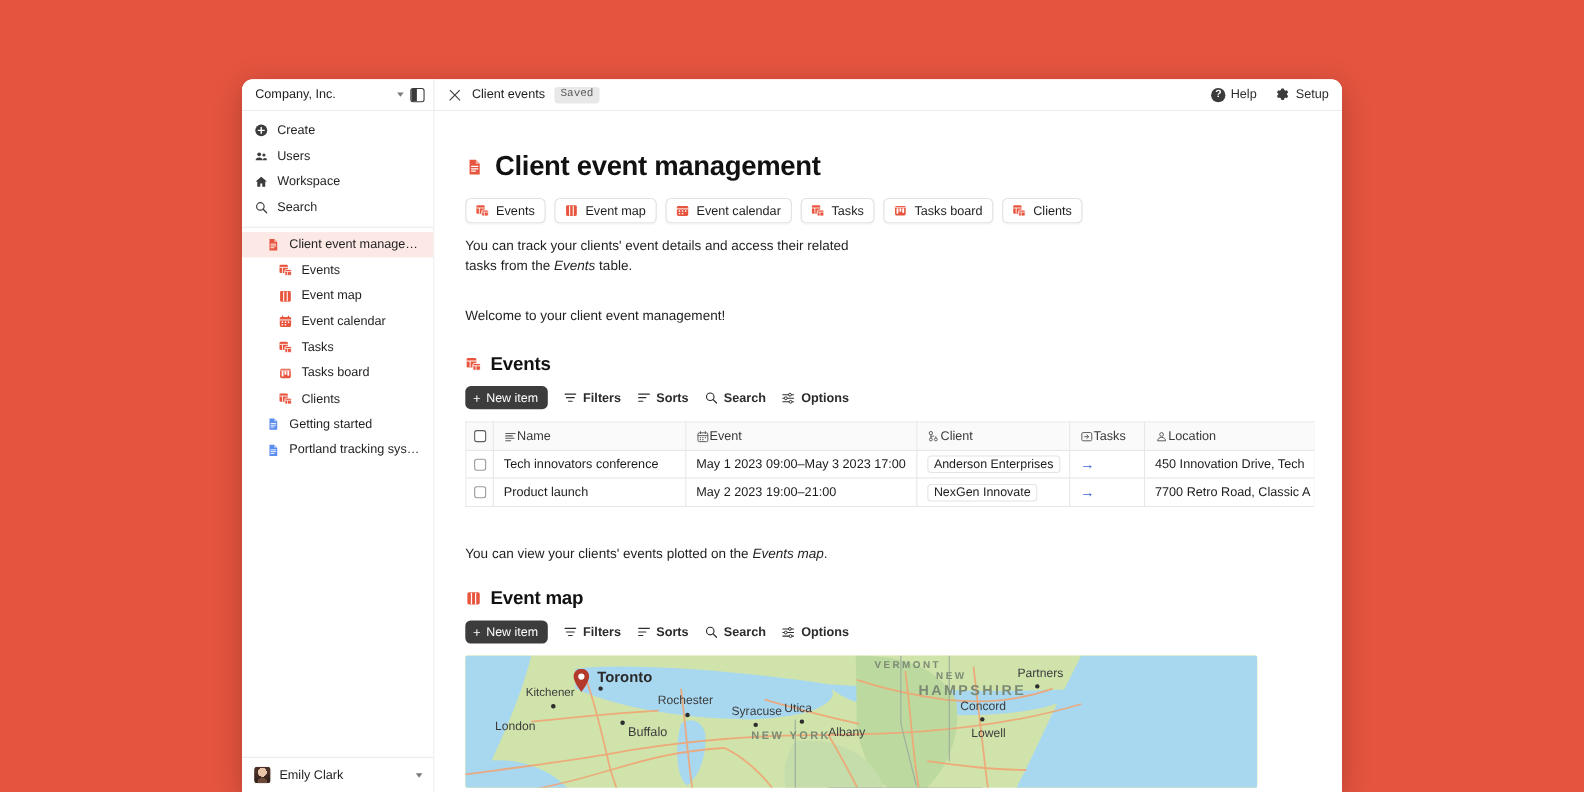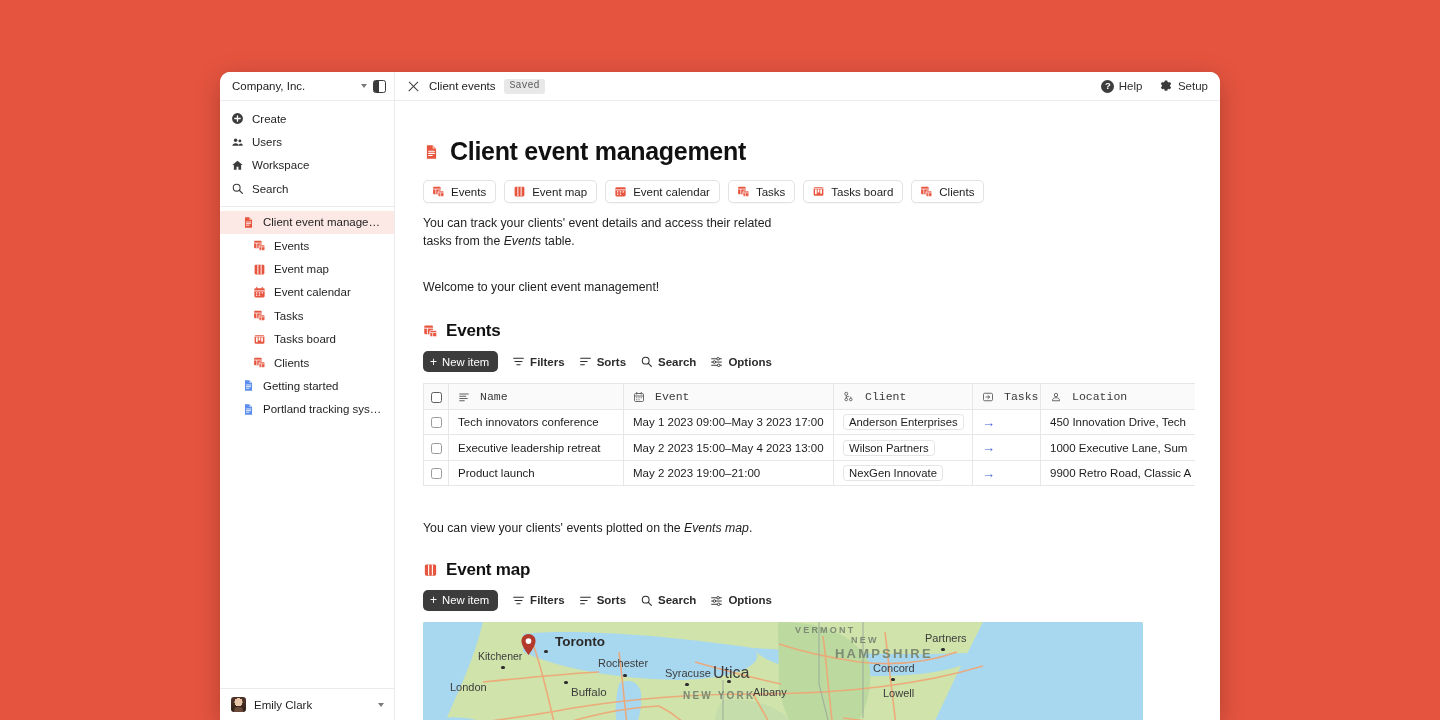--- a/index.html
+++ b/index.html
@@ -248,21 +248,21 @@
   .col-loc { width: 155px; }
   .chk {
     width: 11px; height: 11px;
     border: 1.4px solid #9a9a9a;
     border-radius: 2.5px;
     display: inline-block;
     vertical-align: middle;
     background: #fff;
   }
   thead .chk { border-color: #5e5e5e; }
-  .th-inner { display: flex; align-items: center; gap: 10px; font-family: Liberation Mono, monospace; }
+  .th-inner { display: flex; align-items: center; gap: 0; }
   .th-inner svg { width: 12px; height: 12px; flex: 0 0 12px; display: block; }
   .tag {
     display: inline-block;
     border: 1px solid #e6e4e4;
     border-radius: 3.5px;
     padding: 1px 5px;
     font-size: 11.3px;
     background: #fff;
   }
   .arrow-link { color: #3f63d4; font-size: 13px; line-height: 1; }
@@ -677,33 +677,25 @@
                 <tr>
                   <td class="col-chk"><span class="chk"></span></td>
                   <td class="col-name">Tech innovators conference</td>
                   <td class="col-event">May 1 2023 09:00–May 3 2023 17:00</td>
                   <td class="col-client"><span class="tag">Anderson Enterprises</span></td>
                   <td class="col-tasks"><span class="arrow-link">→</span></td>
                   <td class="col-loc">450 Innovation Drive, Tech</td>
                 </tr>
                 <tr>
                   <td class="col-chk"><span class="chk"></span></td>
-                  <td class="col-name">Executive leadership retreat</td>
-                  <td class="col-event">May 2 2023 15:00–May 4 2023 13:00</td>
-                  <td class="col-client"><span class="tag">Wilson Partners</span></td>
-                  <td class="col-tasks"><span class="arrow-link">→</span></td>
-                  <td class="col-loc">1000 Executive Lane, Sum</td>
-                </tr>
-                <tr>
-                  <td class="col-chk"><span class="chk"></span></td>
                   <td class="col-name">Product launch</td>
                   <td class="col-event">May 2 2023 19:00–21:00</td>
                   <td class="col-client"><span class="tag">NexGen Innovate</span></td>
                   <td class="col-tasks"><span class="arrow-link">→</span></td>
-                  <td class="col-loc">9900 Retro Road, Classic A</td>
+                  <td class="col-loc">7700 Retro Road, Classic A</td>
                 </tr>
               </tbody>
             </table>
           </div>
 
           <p class="para p3" style="margin-top:33px;max-width:420px"><span>You can view your clients' events plotted on the </span><em>Events map</em><span>.</span></p>
 
           <div class="sec-head" style="margin-top:22px">
             <svg class="sec-ic" viewBox="0 0 24 24">
               <rect x="3" y="3" width="18" height="18" rx="2.5" fill="#e8553f"></rect>
@@ -783,35 +775,35 @@
                 <path d="M440 0 L440 96"></path>
                 <path d="M300 58 L300 170"></path>
               </g>
             </svg>
 
             <svg class="map-pin" viewBox="0 0 24 34">
               <path d="M12 0C5.6 0 .6 5 .6 11.3 .6 19.9 12 34 12 34S23.4 19.9 23.4 11.3C23.4 5 18.4 0 12 0z" fill="#b33a2b"></path>
               <circle cx="12" cy="11.4" r="4.6" fill="#fff"></circle>
             </svg>
 
-            <span class="map-label" style="left:132px;top:12px;font-size:13.5px;font-weight:bold;color:#2a2a2a">Toronto</span>
+            <span class="map-label" style="left:120px;top:12px;font-size:13.5px;font-weight:bold;color:#2a2a2a">Toronto</span>
             <span class="ml-dot" style="left:121px;top:28px"></span>
 
             <span class="map-label" style="left:55px;top:28px;font-size:10.5px">Kitchener</span>
             <span class="ml-dot" style="left:78px;top:44px"></span>
 
             <span class="map-label" style="left:27px;top:59px;font-size:11px">London</span>
 
             <span class="map-label" style="left:175px;top:35px;font-size:11px">Rochester</span>
             <span class="ml-dot" style="left:200px;top:52px"></span>
 
             <span class="map-label" style="left:242px;top:45px;font-size:11px">Syracuse</span>
             <span class="ml-dot" style="left:262px;top:61px"></span>
 
-            <span class="map-label" style="left:290px;top:42px;font-size:16px">Utica</span>
+            <span class="map-label" style="left:290px;top:42px;font-size:11px">Utica</span>
             <span class="ml-dot" style="left:304px;top:58px"></span>
 
             <span class="map-label" style="left:148px;top:64px;font-size:11.5px">Buffalo</span>
             <span class="ml-dot" style="left:141px;top:59px"></span>
 
             <span class="map-label" style="left:330px;top:64px;font-size:11px">Albany</span>
 
             <span class="map-label" style="left:450px;top:40px;font-size:11px">Concord</span>
             <span class="ml-dot" style="left:468px;top:56px"></span>
 

